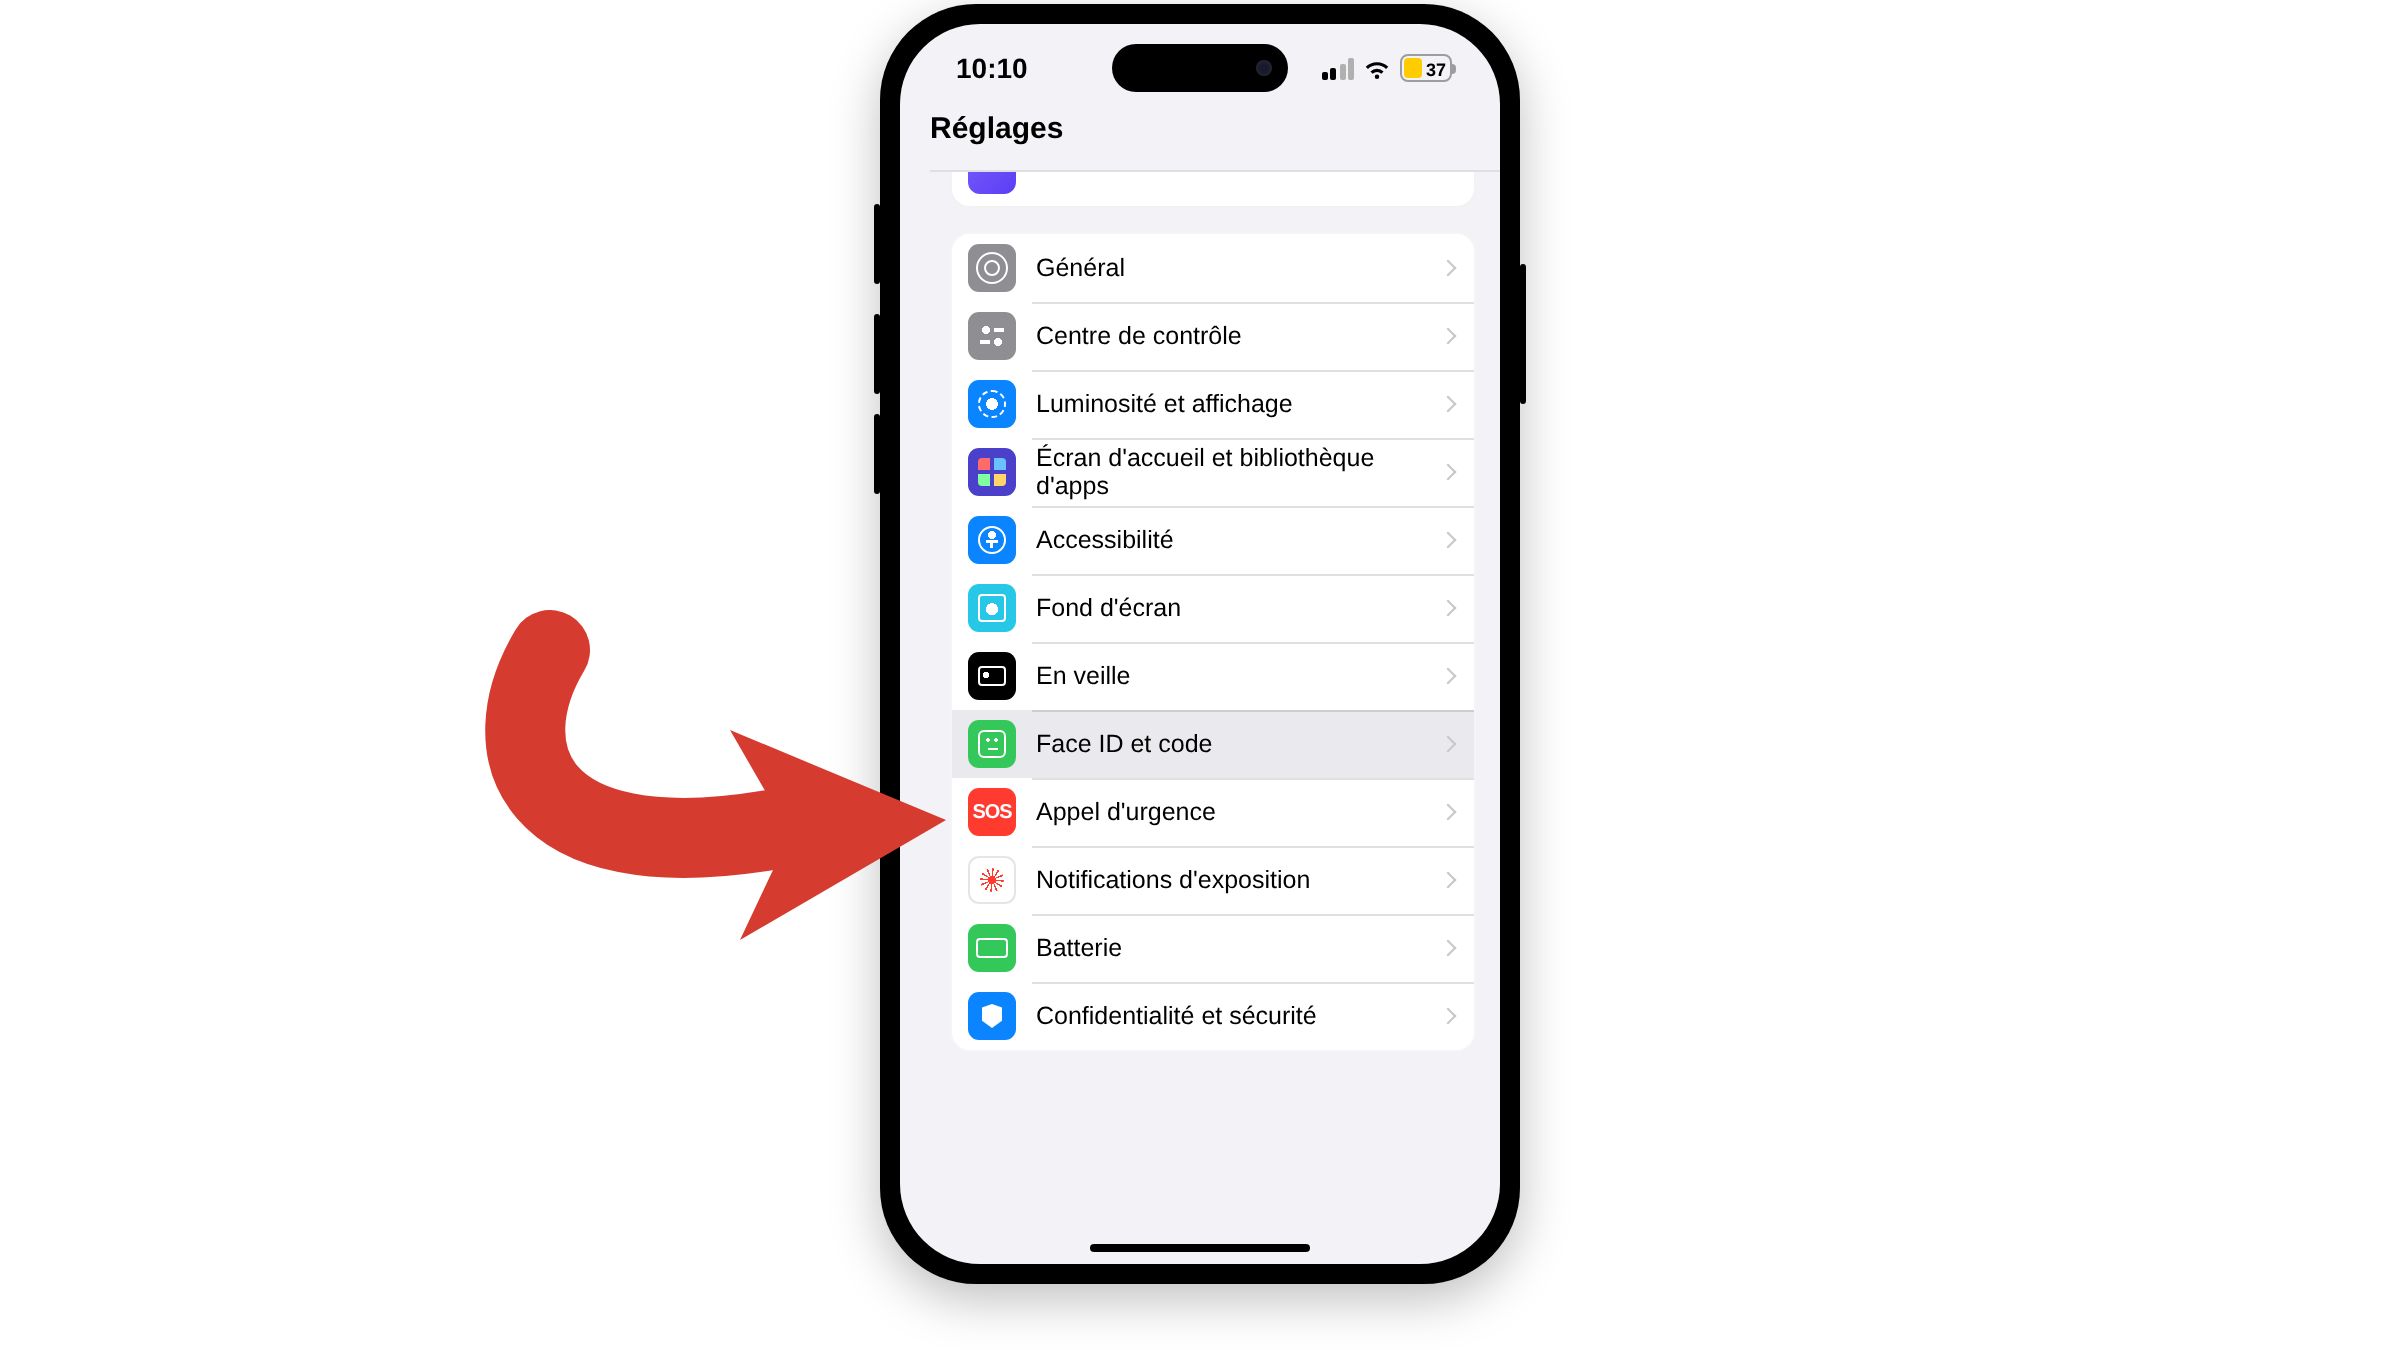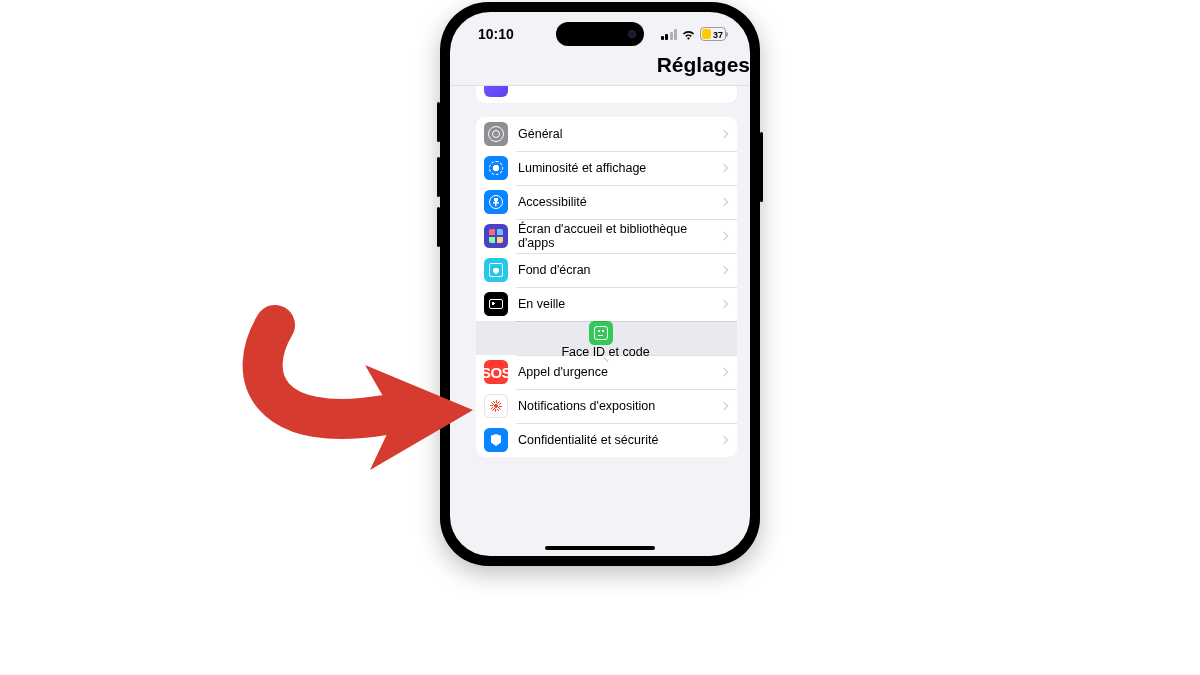--- a/index.html
+++ b/index.html
@@ -10,21 +10,21 @@
     font-family: -apple-system, "Helvetica Neue", Helvetica, Arial, sans-serif;
     position: relative;
     overflow: hidden;
   }
   
   .phone {
     position: absolute;
     left: 440px;
     top: 2px;
     width: 320px;
-    height: 564px;
+    height: 640px;
     background: #000;
     border-radius: 48px;
     padding: 10px;
     box-shadow: 0 8px 25px rgba(0,0,0,.25);
   }
   .phone::before, .phone::after {
     content:"";
     position:absolute;
     background:#000;
     border-radius:3px;
@@ -83,26 +83,27 @@
     position:relative;
     height:14px;
     width:26px;
   }
   .batt::after{content:"";position:absolute;right:-3px;top:4px;width:2px;height:5px;background:rgba(0,0,0,.35);border-radius:0 2px 2px 0;}
   .batt-fill{height:100%;width:37%;background:#ffcc00;border-radius:2px;position:absolute;left:1px;top:0;bottom:0;margin:auto;height:10px;}
   .batt-txt{font-size:9px;font-weight:700;position:relative;z-index:1;width:100%;text-align:center;line-height:12px;}
   
   .navbar {
     height:30px;
-    text-align:right;
-    font-size:21px;
+    text-align:left;
+    font-size:15px;
     font-weight:600;
     line-height:18px;
     border-bottom:1px solid rgba(0,0,0,.08);
     background:#f2f2f7;
+    margin-left:15px;
   }
   
   .content {
     height: calc(100% - 74px);
     overflow:hidden;
     position:relative;
     margin-left:13px;
   }
   .cut-card {
     margin:0 12px 12px;
@@ -134,21 +135,21 @@
     color:#000;
     position:relative;
   }
   .row + .row::before{
     content:"";
     position:absolute;
     left:40px; right:0; top:0;
     height:0.5px;
     background:rgba(0,0,0,.12);
   }
-  .row.highlight { background:#e9e9ee;flex-direction:column; }
+  .row.highlight { background:#e9e9ee; }
   .ico {
     width:24px; height:24px;
     border-radius:5.5px;
     margin-right:10px;
     flex:0 0 24px;
     display:flex; align-items:center; justify-content:center;
     font-size:12px; color:#fff; font-weight:700;
   }
   .lbl { flex:1; }
   .chev {
@@ -176,21 +177,21 @@
     linear-gradient(#ff6b6b,#ff6b6b)0 0/6px 6px no-repeat,
     linear-gradient(#6bc1ff,#6bc1ff)8px 0/6px 6px no-repeat,
     linear-gradient(#7fff9f,#7fff9f)0 8px/6px 6px no-repeat,
     linear-gradient(#ffd56b,#ffd56b)8px 8px/6px 6px no-repeat;border-radius:2px;}
   .i-acc{background:#0a84ff}.i-acc::after{content:"";width:12px;height:12px;border:1.5px solid #fff;border-radius:50%;background:radial-gradient(circle at 50% 30%,#fff 2px,transparent 2px),linear-gradient(#fff,#fff)50% 60%/6px 1.5px no-repeat,linear-gradient(#fff,#fff)50% 75%/1.5px 4px no-repeat;}
   .i-wall{background:#27c7e8}.i-wall::after{content:"";width:12px;height:12px;border:1.5px solid #fff;border-radius:2px;background:radial-gradient(circle at 50% 55%,#fff 3px,transparent 3px);}
   .i-standby{background:#000}.i-standby::after{content:"";width:12px;height:8px;border:1.5px solid #fff;border-radius:2px;background:radial-gradient(circle at 3px 3.5px,#fff 1.5px,transparent 1.5px);}
   .i-siri{background:radial-gradient(circle at 50% 50%,#2a2a3c 40%,#000 41%);}
   .i-siri::after{content:"";width:14px;height:14px;border-radius:50%;background:conic-gradient(#7cffc4,#59a6ff,#c77bff,#ff7bbf,#ffb870,#7cffc4);mask:radial-gradient(circle,transparent 4px,#000 4.5px,#000 6.5px,transparent 7px);-webkit-mask:radial-gradient(circle,transparent 4px,#000 4.5px,#000 6.5px,transparent 7px);}
   .i-faceid{background:#34c759}.i-faceid::after{content:"";width:12px;height:12px;border:1.5px solid #fff;border-radius:3px;background:radial-gradient(circle at 4px 4px,#fff 1px,transparent 1px),radial-gradient(circle at 8px 4px,#fff 1px,transparent 1px),linear-gradient(#fff,#fff)50% 8px/5px 1px no-repeat;}
-  .i-sos{background:#ff3b30;font-size:15px;letter-spacing:-0.5px}
+  .i-sos{background:#ff3b30;font-size:10px;letter-spacing:-0.5px}
   .i-expo{background:#fff;border:0.5px solid rgba(0,0,0,.1)}.i-expo::after{content:"";width:12px;height:12px;background:radial-gradient(circle,#ff3b30 2px,transparent 2px),repeating-conic-gradient(#ff3b30 0 10deg,transparent 10deg 30deg);border-radius:50%;-webkit-mask:radial-gradient(circle,#000 6px,transparent 6px);}
   .i-batt{background:#34c759}.i-batt::after{content:"";width:14px;height:8px;border:1.5px solid #fff;border-radius:2px;position:relative;}
   .i-priv{background:#0a84ff}.i-priv::after{content:"";width:10px;height:12px;background:#fff;border-radius:1px 1px 3px 3px;clip-path:polygon(50% 0,100% 15%,100% 70%,50% 100%,0 70%,0 15%);}
   .i-appstore{background:#0a84ff}.i-appstore::after{content:"";width:12px;height:12px;background:linear-gradient(#fff,#fff)50% 50%/8px 1.5px no-repeat,linear-gradient(60deg,transparent 45%,#fff 45% 55%,transparent 55%),linear-gradient(-60deg,transparent 45%,#fff 45% 55%,transparent 55%);}
   .i-wallet{background:#fff;border:0.5px solid rgba(0,0,0,.1)}.i-wallet::after{content:"";width:14px;height:11px;border-radius:2px;background:linear-gradient(#ffb800 0 33%,#4fd861 33% 66%,#3094ff 66% 100%);}
 
   
   .arrow {
     position:absolute;
     z-index:50;
@@ -237,36 +238,41 @@
         </div>
 
       <div class="group">
 
         <div class="row">
           <div class="ico i-general"></div>
           <div class="lbl">Général</div>
           <div class="chev"></div>
         </div>
 
+        <div class="row">
+          <div class="ico i-cc"></div>
+          <div class="lbl">Centre de contrôle</div>
+          <div class="chev"></div>
+        </div>
 
         <div class="row">
           <div class="ico i-display"></div>
           <div class="lbl">Luminosité et affichage</div>
           <div class="chev"></div>
         </div>
 
         <div class="row">
+          <div class="ico i-home"></div>
+          <div class="lbl">Écran d'accueil et bibliothèque d'apps</div>
+          <div class="chev"></div>
+        </div>
+
+        <div class="row">
           <div class="ico i-acc"></div>
           <div class="lbl">Accessibilité</div>
-          <div class="chev"></div>
-        </div>
-
-        <div class="row">
-          <div class="ico i-home"></div>
-          <div class="lbl">Écran d'accueil et bibliothèque d'apps</div>
           <div class="chev"></div>
         </div>
 
         <div class="row">
           <div class="ico i-wall"></div>
           <div class="lbl">Fond d'écran</div>
           <div class="chev"></div>
         </div>
 
         <div class="row">
@@ -287,20 +293,25 @@
           <div class="lbl">Appel d'urgence</div>
           <div class="chev"></div>
         </div>
 
         <div class="row">
           <div class="ico i-expo"></div>
           <div class="lbl">Notifications d'exposition</div>
           <div class="chev"></div>
         </div>
 
+        <div class="row">
+          <div class="ico i-batt"></div>
+          <div class="lbl">Batterie</div>
+          <div class="chev"></div>
+        </div>
 
         <div class="row">
           <div class="ico i-priv"></div>
           <div class="lbl">Confidentialité et sécurité</div>
           <div class="chev"></div>
         </div>
 
       </div>
 
 

